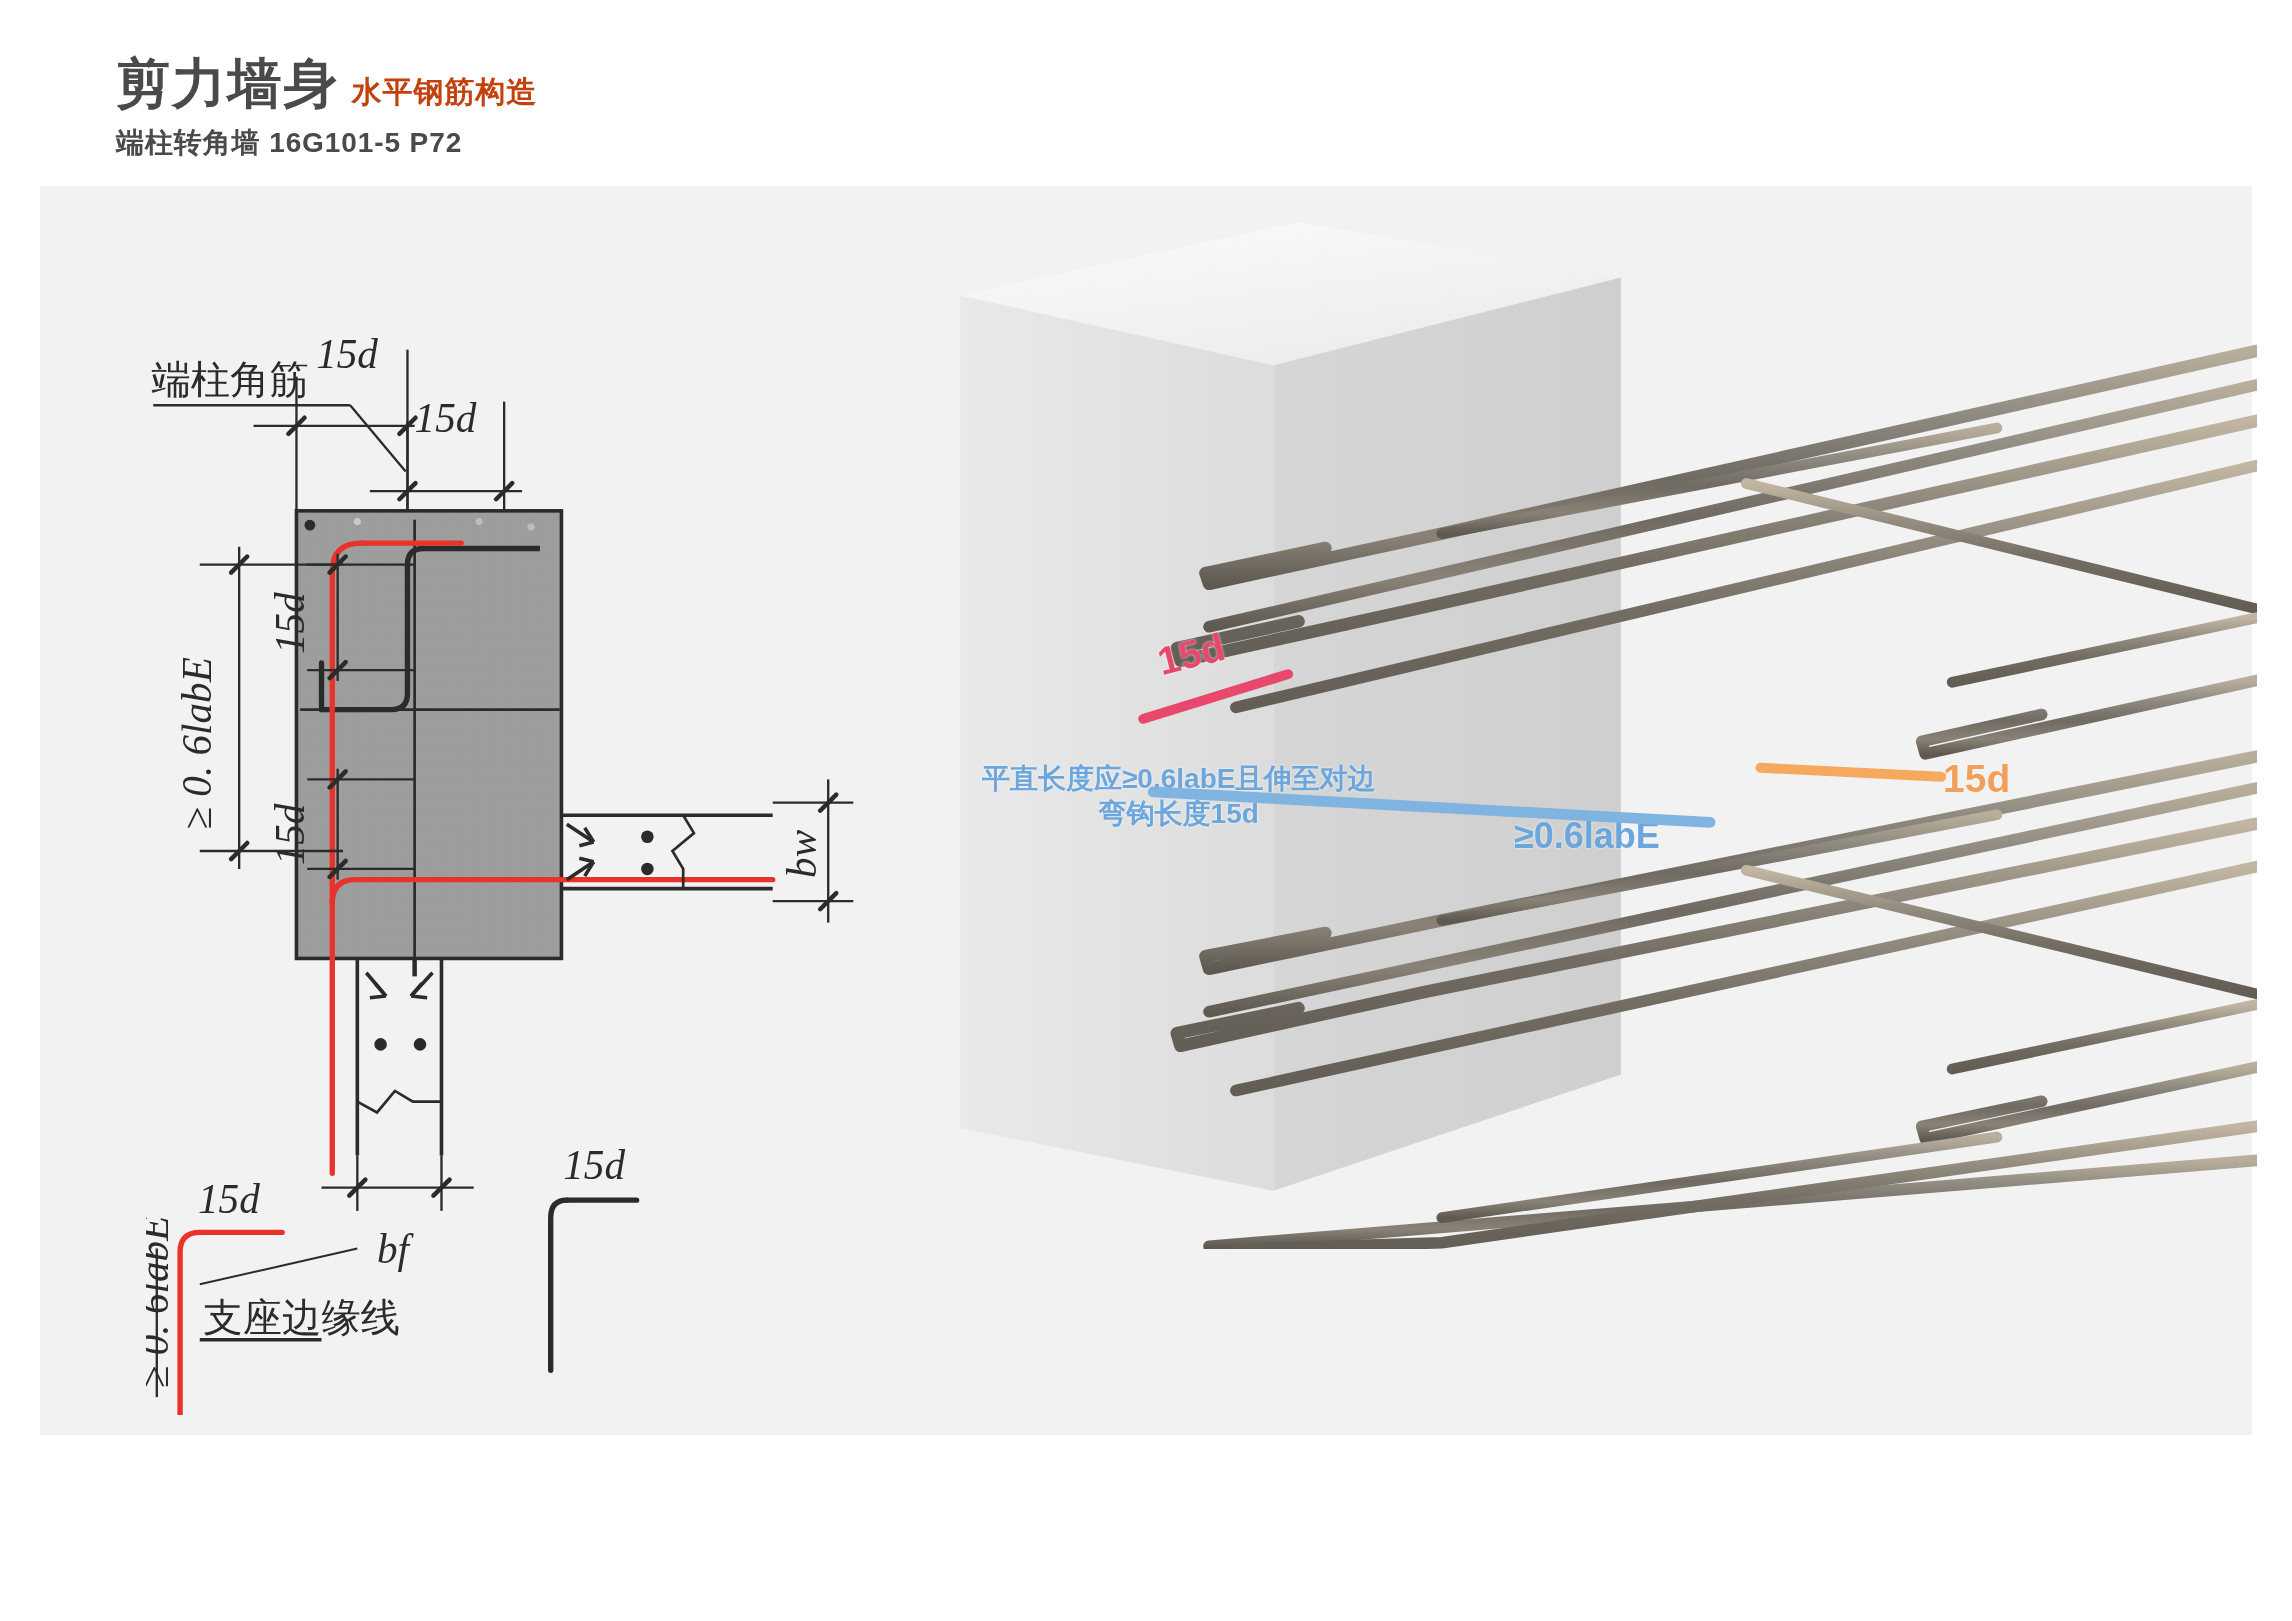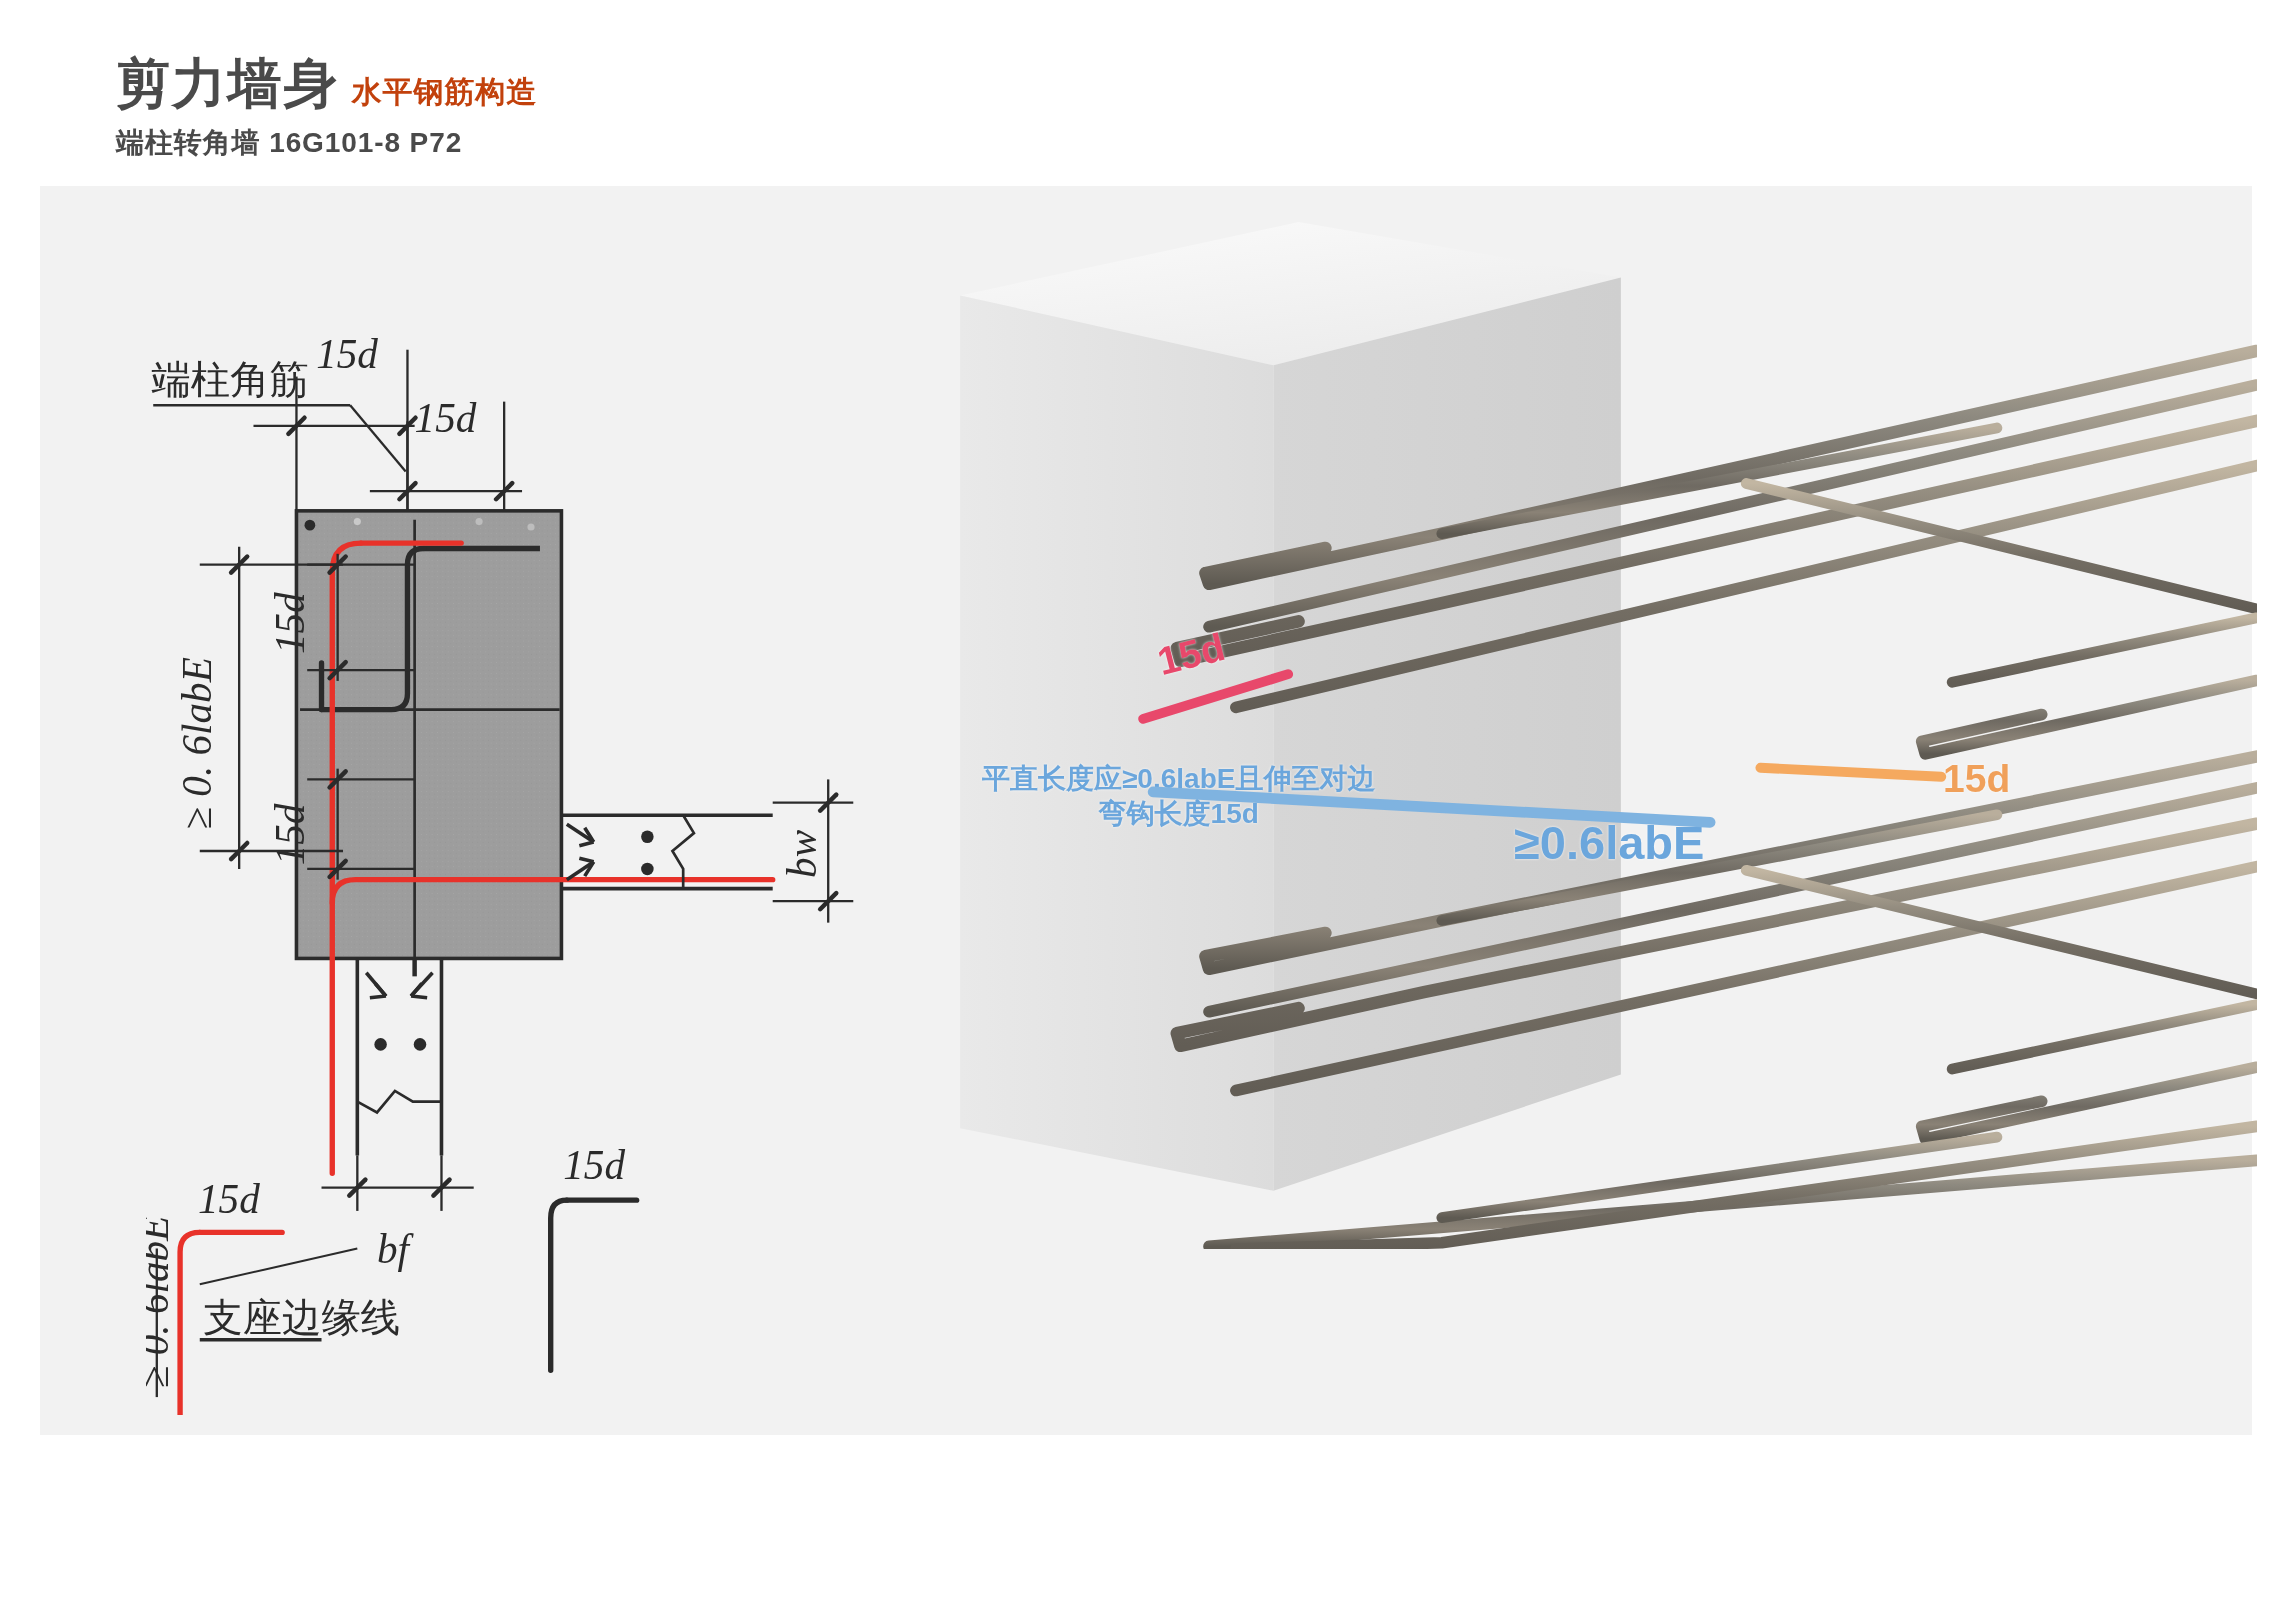--- a/index.html
+++ b/index.html
@@ -43,35 +43,35 @@
     left:1943px;top:757px;font-size:39px;font-weight:bold;color:#f0a05a;
     text-shadow:0 0 2.7px rgba(255,255,255,.85);
   }
   .lbl-blue-note{
     left:982px;top:761px;font-size:28px;font-weight:bold;color:#6ba6dc;
     line-height:1.25;text-align:center;letter-spacing:0px;
     text-shadow:0 0 2.7px rgba(255,255,255,.85);
   }
   .lbl-blue-note .l2{display:block;}
   .lbl-ge06{
-    left:1514px;top:815px;font-size:47px;font-weight:bold;color:#6ba6dc;
+    left:1514px;top:815px;font-size:36px;font-weight:bold;color:#6ba6dc;
     text-shadow:0 0 2.7px rgba(255,255,255,.85);
   }
 </style>
 </head>
 <body>
 
 <div class="panel"></div>
 
 <div class="title-block">
   <div class="title-row">
     <span class="title-main">剪力墙身</span>
     <span class="title-sub">水平钢筋构造</span>
   </div>
-  <div class="title-ref">端柱转角墙  16G101-8  P72</div>
+  <div class="title-ref">端柱转角墙  16G101-5  P72</div>
 </div>
 
 <div class="dwg">
 <svg width="770" height="1119" viewBox="0 0 860 1250" xmlns="http://www.w3.org/2000/svg">
   <defs>
 
     <g id="tick">
       <line x1="-9" y1="9" x2="9" y2="-9" stroke="#2b2b2b" stroke-width="5" stroke-linecap="round"></line>
     </g>
     <pattern id="concrete" width="6" height="6" patternUnits="userSpaceOnUse">

